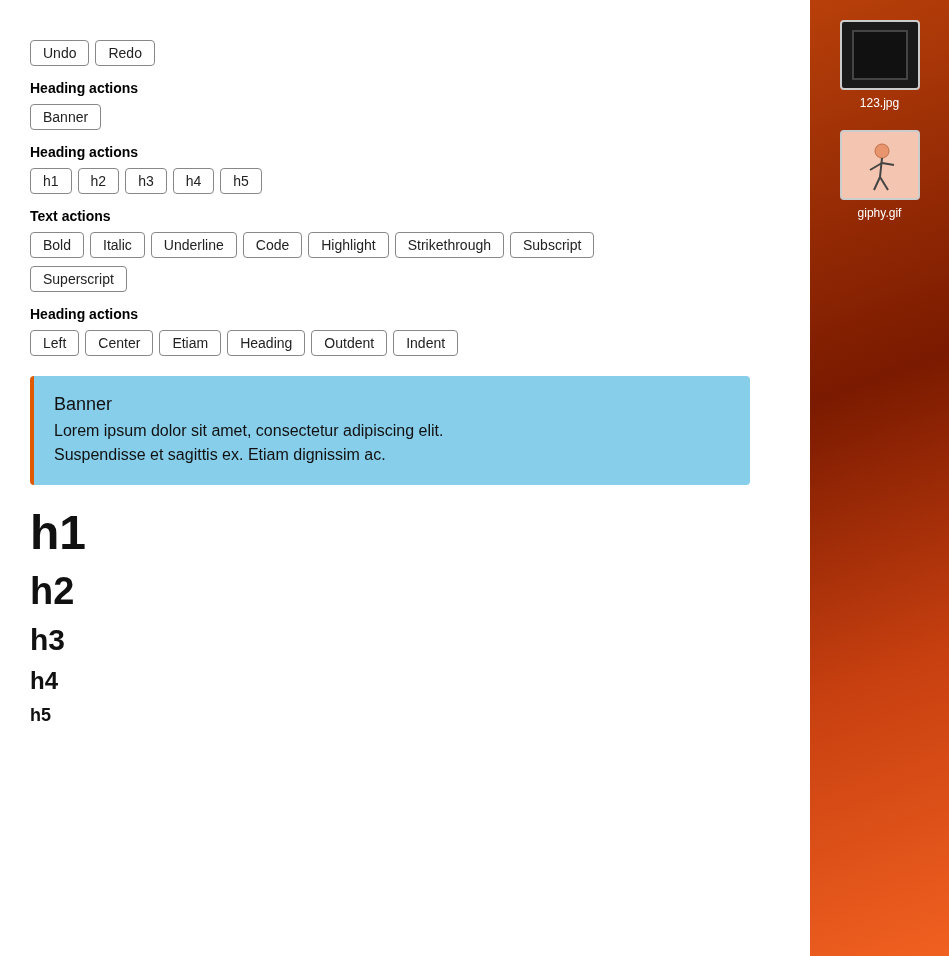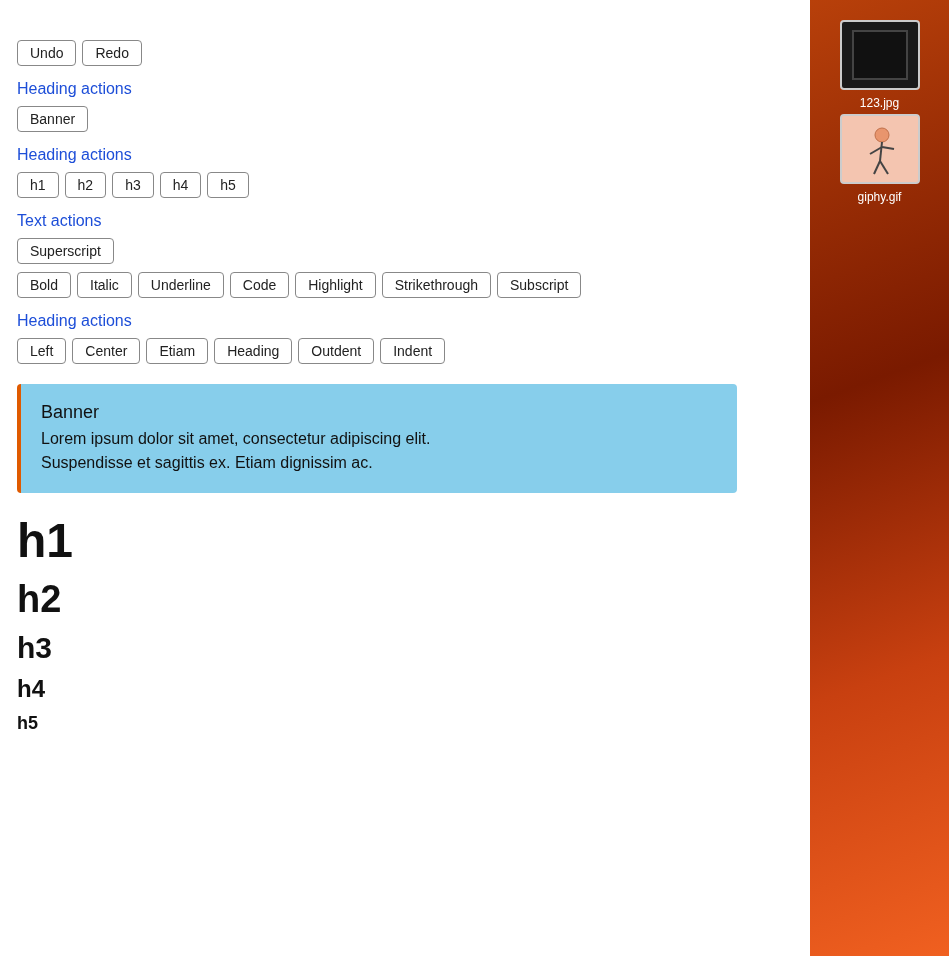--- a/index.html
+++ b/index.html
@@ -13,36 +13,36 @@
     }
 
     
     .main-panel {
       position: absolute;
       left: 0;
       top: 0;
       width: 810px;
       height: 956px;
       background: #ffffff;
-      padding: 40px 17px;
+      padding: 40px 30px;
     }
 
     
     .sidebar {
       position: absolute;
       right: 0;
       top: 0;
       width: 139px;
       height: 956px;
       background: linear-gradient(160deg, #b8400a 0%, #7a1a00 40%, #c84010 70%, #f06020 100%);
       display: flex;
       flex-direction: column;
       align-items: center;
       padding-top: 20px;
-      gap: 4px;
+      gap: 20px;
     }
 
     
     .toolbar-row {
       display: flex;
       flex-wrap: wrap;
       gap: 6px;
       margin-bottom: 8px;
     }
 
@@ -53,23 +53,23 @@
       border-radius: 4px;
       padding: 4px 12px;
       font-size: 14px;
       cursor: pointer;
       color: #222;
       white-space: nowrap;
     }
 
     
     .section-heading {
-      font-weight: 400;
-      font-size: 16px;
-      color: #1d4ed8;
+      font-weight: 700;
+      font-size: 14px;
+      color: #000000;
       margin-bottom: 8px;
       margin-top: 14px;
     }
 
     
     .banner-preview {
       background: #87ceeb;
       border-left: 4px solid #e05a00;
       border-radius: 4px;
       padding: 18px 20px;
@@ -161,32 +161,32 @@
   <div class="section-heading">Heading actions</div>
   <div class="toolbar-row">
     <button class="btn">h1</button>
     <button class="btn">h2</button>
     <button class="btn">h3</button>
     <button class="btn">h4</button>
     <button class="btn">h5</button>
   </div>
 
   <div class="section-heading">Text actions</div>
-  <div class="toolbar-row">
-    <button class="btn">Superscript</button>
-  </div>
   <div class="toolbar-row">
     <button class="btn">Bold</button>
     <button class="btn">Italic</button>
     <button class="btn">Underline</button>
     <button class="btn">Code</button>
     <button class="btn">Highlight</button>
     <button class="btn">Strikethrough</button>
     <button class="btn">Subscript</button>
   </div>
+  <div class="toolbar-row">
+    <button class="btn">Superscript</button>
+  </div>
 
   <div class="section-heading">Heading actions</div>
   <div class="toolbar-row">
     <button class="btn">Left</button>
     <button class="btn">Center</button>
     <button class="btn">Etiam</button>
     <button class="btn">Heading</button>
     <button class="btn">Outdent</button>
     <button class="btn">Indent</button>
   </div>

